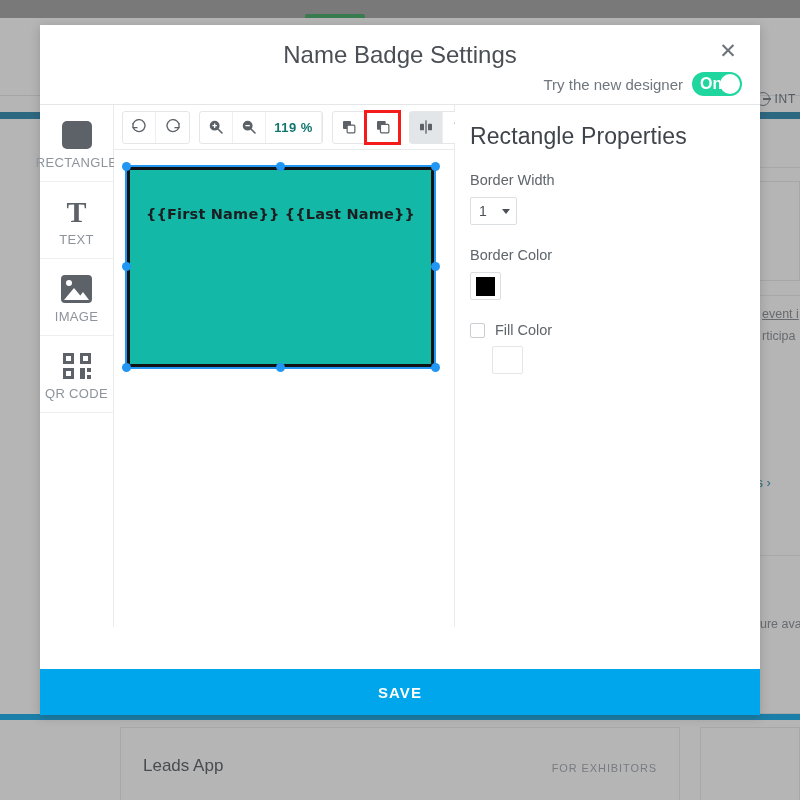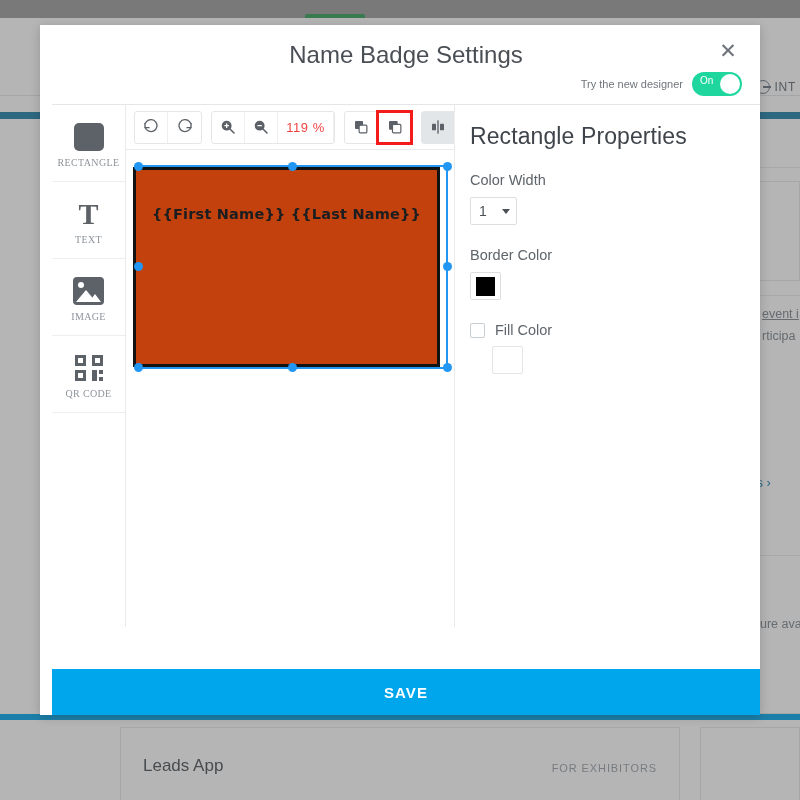--- a/index.html
+++ b/index.html
@@ -21,21 +21,21 @@
   }
   .bg-greentab {
     position:absolute; left:305px; top:14px; width:60px; height:6px;
     background:#2e9e54; border-radius:2px 2px 0 0;
   }
   .bg-navrow {
     position:absolute; left:0; top:18px; width:800px; height:78px;
     background:#ffffff; border-bottom:1px solid #e2e4e6;
   }
   .bg-nav-item {
-    position:absolute; right:4px; top:80px;
+    position:absolute; right:4px; top:92px;
     font-size:12px; letter-spacing:.7px; color:#5f6a72;
     display:flex; align-items:center; gap:5px;
   }
   .bg-nav-icon { width:14px; height:14px; border:1.6px solid #6b7680; border-radius:50%; position:relative; }
   .bg-nav-icon:after{ content:""; position:absolute; left:6px; top:5px; width:8px; height:1.6px; background:#6b7680;}
 
   .bg-blueband {
     position:absolute; left:0; top:112px; width:800px; height:7px;
     background:#1d7fa8;
   }
@@ -59,62 +59,62 @@
   
   .dim {
     position:absolute; inset:0; background:rgba(70,70,70,0.40); z-index:5;
   }
 
   
   .modal {
     position:absolute; left:40px; top:25px; width:720px; height:690px;
     background:#ffffff; z-index:10;
     box-shadow:0 2px 10px rgba(0,0,0,.18);
-    display:flex; flex-direction:column;padding-left:12px;
+    display:flex; flex-direction:column;
   }
 
   .modal-header { position:relative; height:79px; flex:0 0 79px; }
   .modal-title {
     position:absolute; left:0; right:0; top:16px; text-align:center;
     font-size:24px; color:#4a4f55; font-weight:400;
   }
   .modal-close {
     position:absolute; right:20px; top:15px; width:24px; height:24px;
     font-size:21px; line-height:22px; text-align:center; color:#6d7379; cursor:pointer;
   }
   .designer-toggle-wrap {
     position:absolute; right:18px; top:47px;
     display:flex; align-items:center; gap:9px;
   }
-  .designer-toggle-label { font-size:11px; color:#6f767c; }
+  .designer-toggle-label { font-size:15px; color:#6f767c; }
   .toggle {
     width:50px; height:24px; border-radius:12px; background:#1fd69f;
     position:relative; cursor:pointer;
   }
   .toggle .toggle-text {
-    position:absolute; left:8px; top:3px; font-size:10px; color:#ffffff; font-weight:400;
+    position:absolute; left:8px; top:3px; font-size:16px; color:#ffffff; font-weight:700;
   }
   .toggle .knob {
     position:absolute; right:2px; top:2px; width:20px; height:20px;
     border-radius:50%; background:#ffffff;
   }
 
   
   .modal-body { flex:1 1 auto; display:flex; border-top:1px solid #e4e6e8; min-height:0; }
 
   
   .tool-palette {
     width:74px; flex:0 0 74px; border-right:1px solid #e8eaec; background:#ffffff;
   }
   .tool-item {
     height:77px; border-bottom:1px solid #eceef0;
     display:flex; flex-direction:column; align-items:center; justify-content:center; gap:6px;
     cursor:pointer; padding-top:4px;
   }
-  .tool-label { font-size:10px; color:#8d949b; letter-spacing:.35px;font-family:Liberation Serif, serif; }
+  .tool-label { font-size:13px; color:#8d949b; letter-spacing:.35px; }
   .ico-rect { width:30px; height:28px; background:#5d6268; border-radius:5px; }
   .ico-text { width:30px; height:28px; display:flex; align-items:center; justify-content:center;
               font-size:30px; line-height:28px; color:#5d6268; font-family:"Liberation Serif", serif; font-weight:700;}
   .ico-image { width:31px; height:28px; background:#5d6268; border-radius:4px; position:relative; overflow:hidden; }
   .ico-image .sun { position:absolute; left:5px; top:5px; width:6px; height:6px; border-radius:50%; background:#fff; }
   .ico-image .mtn { position:absolute; left:3px; bottom:3px; width:0; height:0;
                     border-left:10px solid transparent; border-right:10px solid transparent; border-bottom:12px solid #fff;}
   .ico-image .mtn2 { position:absolute; left:16px; bottom:3px; width:0; height:0;
                     border-left:6px solid transparent; border-right:6px solid transparent; border-bottom:8px solid #fff;}
   .ico-qr { width:30px; height:28px; position:relative; }
@@ -128,31 +128,31 @@
   }
   .tb-group { display:flex; align-items:center; border:1px solid #e4e6e8; border-radius:3px; margin-right:9px; background:#fff;}
   .tb-btn {
     width:33px; height:31px; display:flex; align-items:center; justify-content:center;
     cursor:pointer; border-right:1px solid #edeff1; color:#5b6167;
   }
   .tb-btn:last-child { border-right:none; }
   .tb-btn.active { background:#e3e6e9; }
   .tb-zoomval {
     min-width:56px; height:31px; display:flex; align-items:center; justify-content:center;
-    font-size:13px; color:#ef4444; border-right:1px solid #edeff1; letter-spacing:.5px;
+    font-size:13px; color:#0f766e; border-right:1px solid #edeff1; letter-spacing:.5px;font-weight:bold;
   }
   .tb-btn.highlighted {
     outline:3px solid #f41b1b; outline-offset:-1px; position:relative; z-index:2;
   }
 
   .canvas-area { flex:1 1 auto; background:#ffffff; position:relative; overflow:hidden; }
 
   .design-rect {
-    position:absolute; left:7px; top:17px; width:307px; height:200px;
-    border:3px solid #111315; background:#c2410c;
+    position:absolute; left:13px; top:17px; width:307px; height:200px;
+    border:3px solid #111315; background:#14b8a6;
   }
   .design-rect .badge-text {
     position:absolute; left:0; right:0; top:36px; text-align:center;
     font-size:14.5px; color:#1b1e21; font-weight:700; letter-spacing:.2px;
     font-family:"DejaVu Sans", sans-serif;
   }
   .sel-frame {
     position:absolute; left:11px; top:15px; width:311px; height:204px;
     border:2px solid #2196f3; pointer-events:none;
   }
@@ -382,21 +382,21 @@
           <span class="handle" style="left: 8px; top: 213px; background: rgb(33, 150, 243);"></span>
           <span class="handle" style="left: 162px; top: 213px; background: rgb(33, 150, 243);"></span>
           <span class="handle" style="left: 317px; top: 213px; background: rgb(33, 150, 243);"></span>
         </div>
       </div>
 
       <div class="props-panel">
         <div class="props-title">Rectangle Properties</div>
 
         <div class="prop-block">
-          <div class="prop-label">Color Width</div>
+          <div class="prop-label">Border Width</div>
           <div class="select-box">
             <span>1</span>
             <span class="chev"></span>
           </div>
         </div>
 
         <div class="prop-block">
           <div class="prop-label">Border Color</div>
           <div class="swatch-wrap">
             <span class="swatch" id="border-swatch" style="background: rgb(0, 0, 0);"></span>

